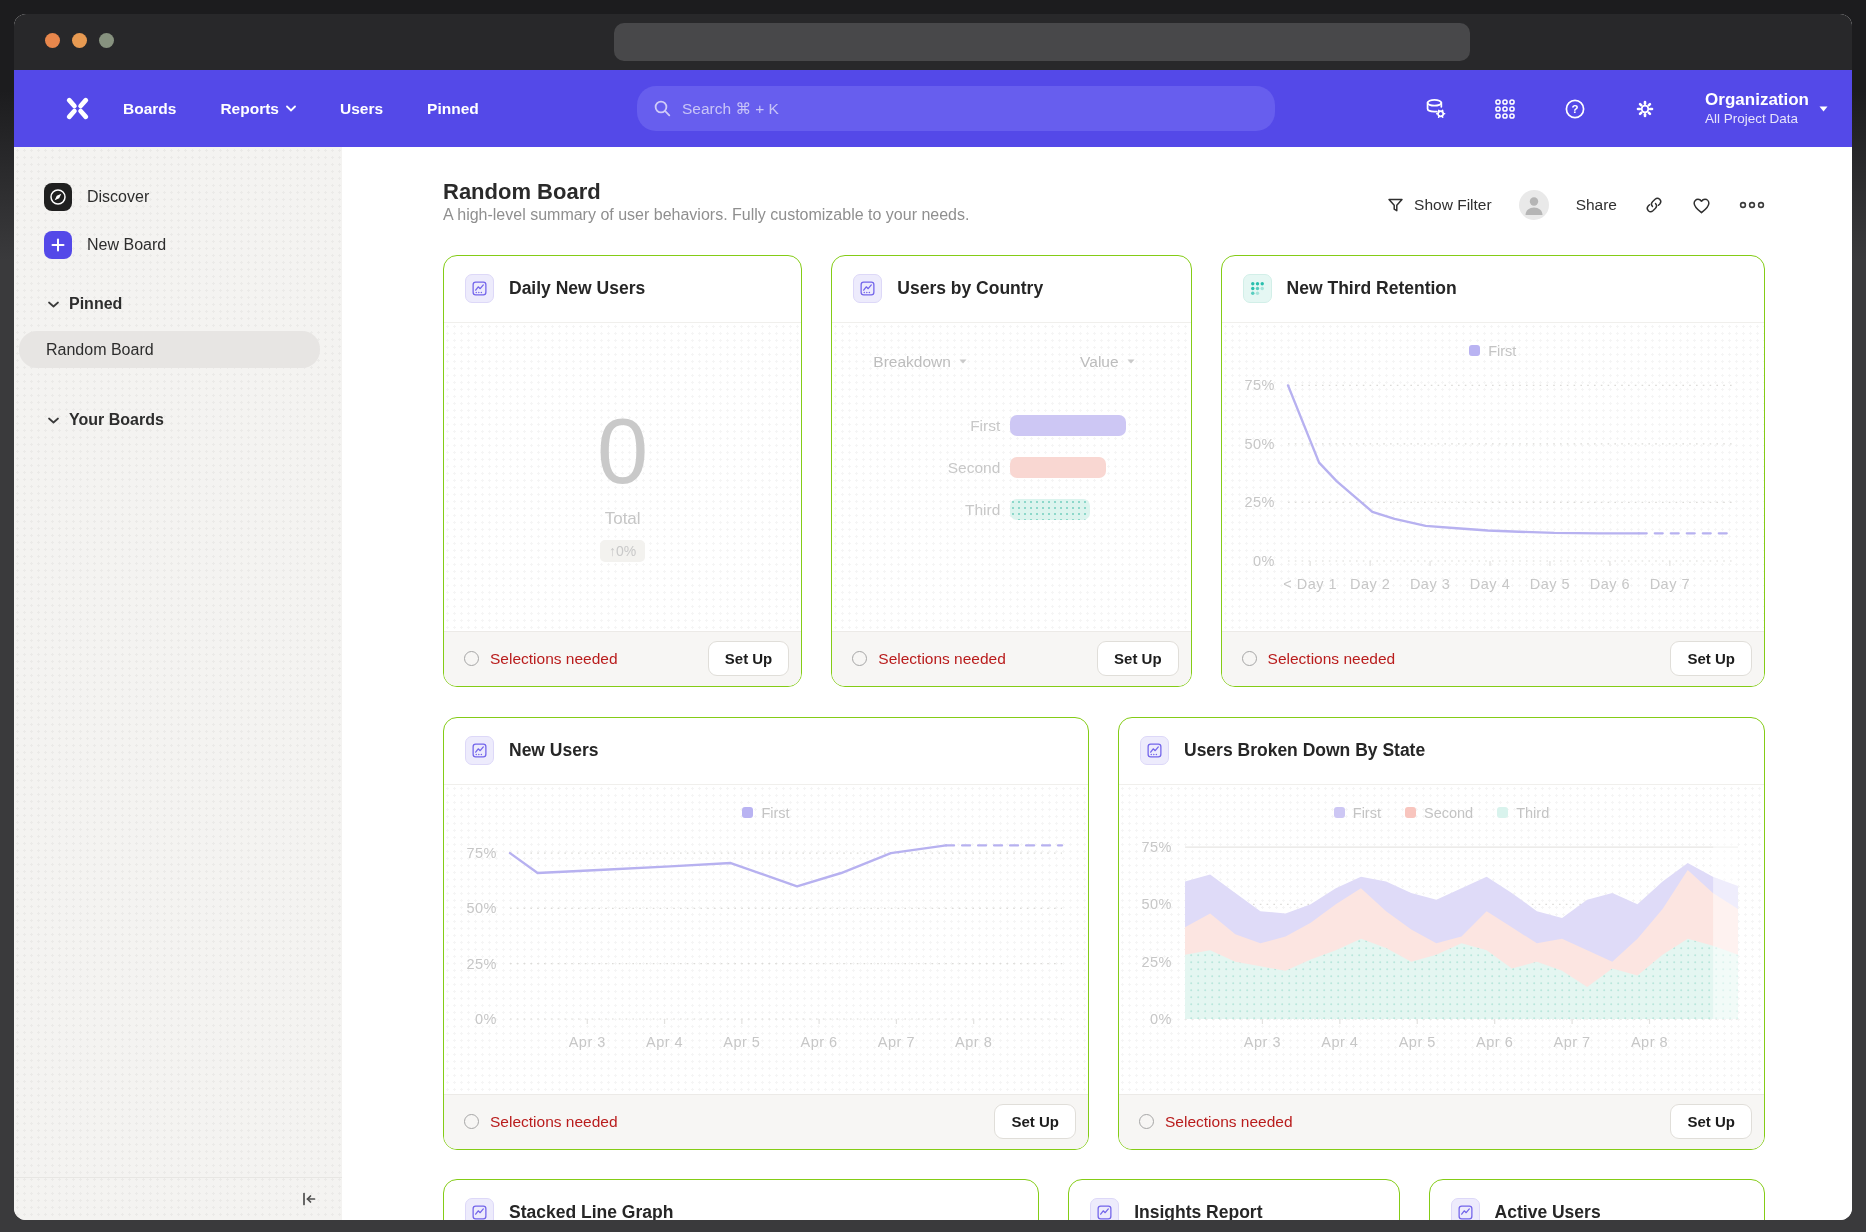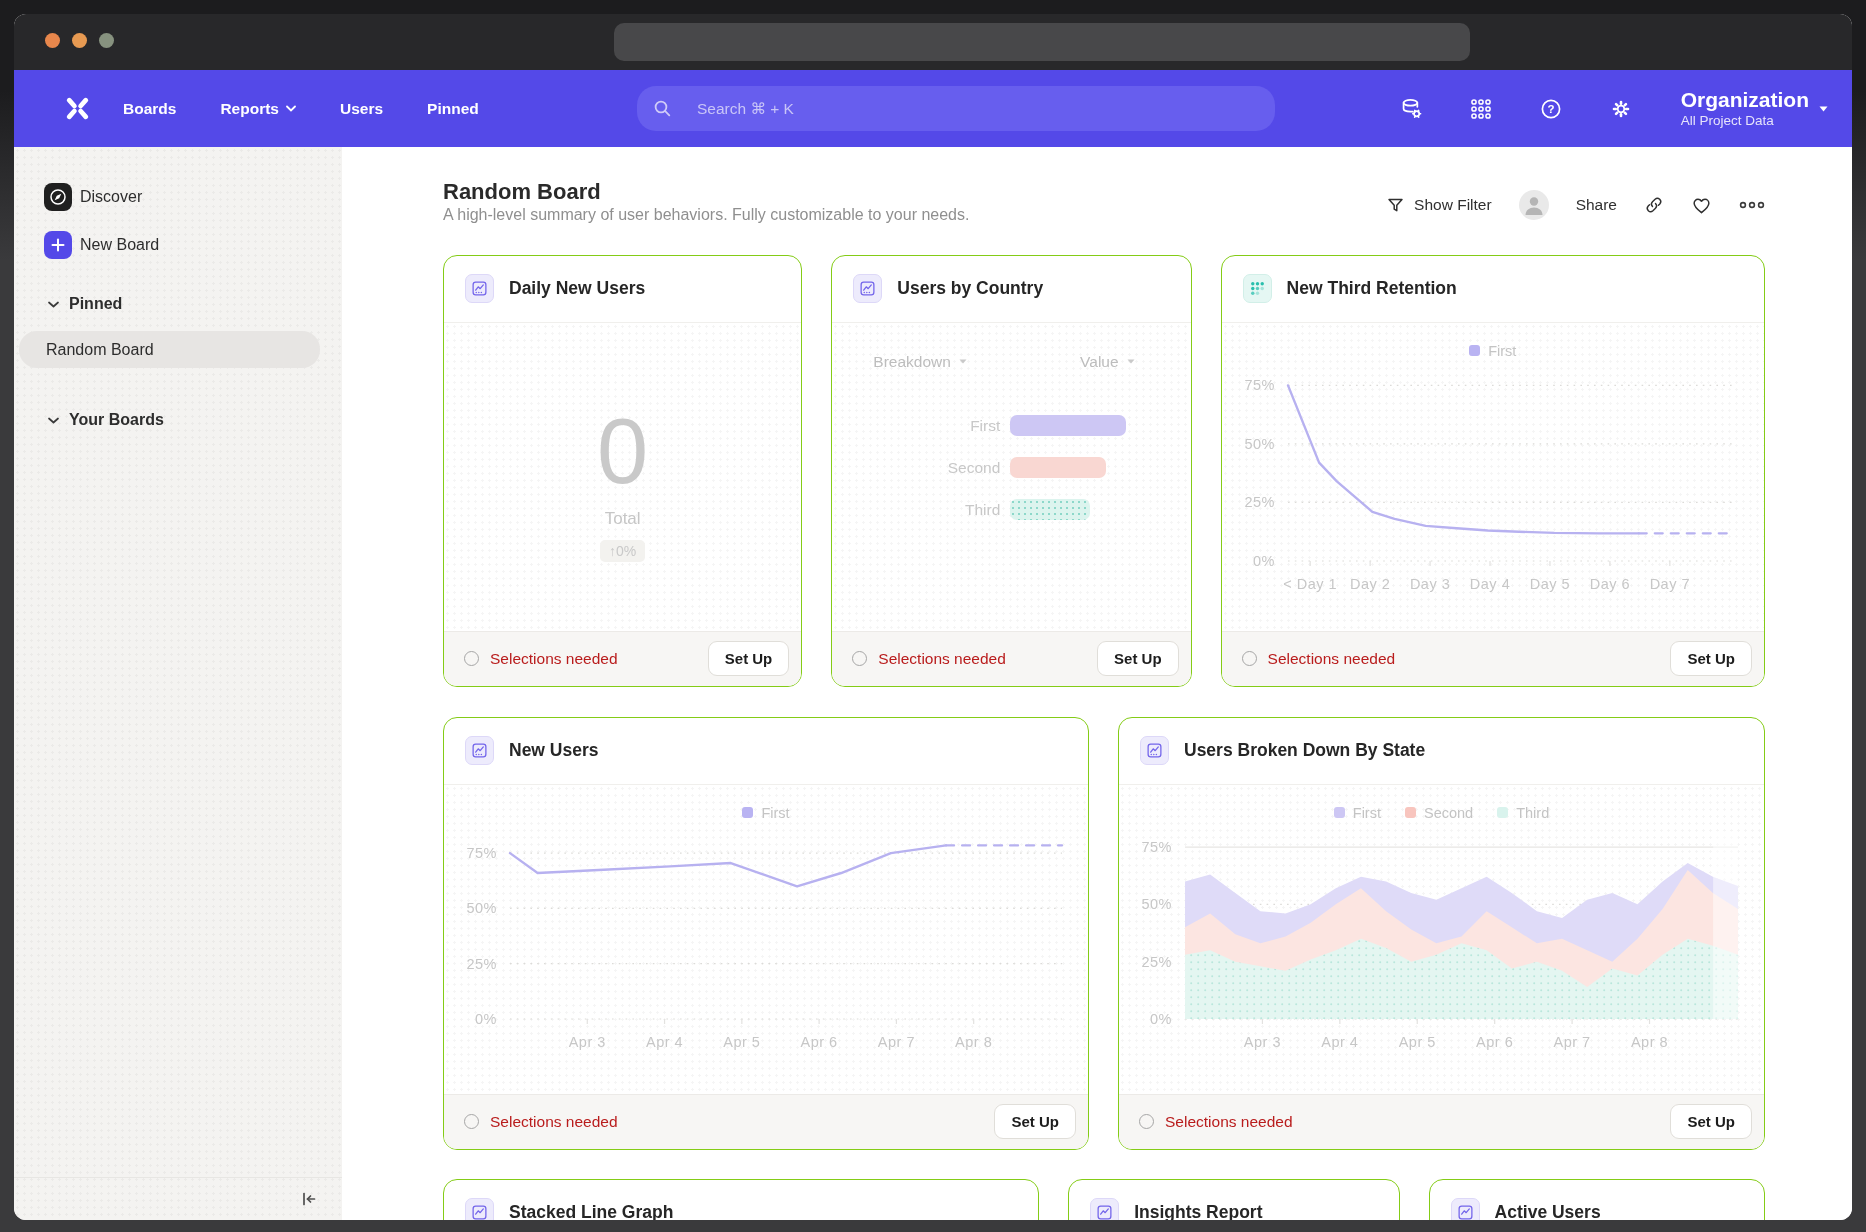--- a/index.html
+++ b/index.html
@@ -17,33 +17,33 @@
   .titlebar{height:56px;background:#28282a;position:relative;flex:none;}
   .lights{position:absolute;left:31px;top:19px;display:flex;gap:12px;}
   .light{width:15px;height:15px;border-radius:50%;}
   .addressbar{position:absolute;left:600px;top:9px;width:856px;height:38px;border-radius:10px;background:#48484a;}
   
   .navbar{height:77px;background:#5449e8;flex:none;display:flex;align-items:center;padding:0 20px 0 50px;position:relative;}
   .logo{width:27px;height:27px;flex:none;margin-right:32px;}
   .nav-menu{display:flex;align-items:center;gap:44px;}
   .nav-item{color:#fff;font-size:15.5px;font-weight:600;display:flex;align-items:center;gap:7px;cursor:pointer;}
   .searchbox{position:absolute;left:623px;top:16px;width:606px;height:45px;border-radius:19px;background:#675eee;
-    display:flex;align-items:center;padding:0 16px;gap:25px;}
+    display:flex;align-items:center;padding:0 16px;gap:10px;}
   .searchbox span{color:#c9c5f7;font-size:15.5px;}
   .nav-right{margin-left:auto;display:flex;align-items:center;gap:46px;padding-right:4px;}
   .nav-icon{width:24px;height:24px;display:flex;align-items:center;justify-content:center;cursor:pointer;}
   .org{display:flex;align-items:center;gap:10px;cursor:pointer;margin-left:2px;}
   .org-text{display:flex;flex-direction:column;line-height:1.25;}
-  .org-title{color:#fff;font-size:21px;font-weight:700;}
+  .org-title{color:#fff;font-size:17px;font-weight:700;}
   .org-sub{color:#e6e3fb;font-size:13.5px;}
   
   .body-row{flex:1;display:flex;min-height:0;}
   .dots-bg{background-image:radial-gradient(rgba(110,110,110,.07) 1px,transparent 1.2px);background-size:7px 7px;}
   .sidebar{width:328px;flex:none;background-color:#f4f3f1;position:relative;}
-  .side-item{position:absolute;left:30px;display:flex;align-items:center;gap:8px;cursor:pointer;}
+  .side-item{position:absolute;left:30px;display:flex;align-items:center;gap:15px;cursor:pointer;}
   .side-chip{width:28px;height:28px;border-radius:8px;display:flex;align-items:center;justify-content:center;flex:none;}
   .side-label{font-size:16px;color:#2d2d2d;font-weight:500;}
   .side-section{position:absolute;left:34px;display:flex;align-items:center;gap:10px;cursor:pointer;}
   .side-section .side-label{font-weight:600;}
   .pill{position:absolute;left:5px;right:22px;height:37px;border-radius:18px;background:#e7e5e3;display:flex;align-items:center;padding-left:27px;cursor:pointer;}
   .pill span{font-size:16px;color:#2d2d2d;}
   .side-foot{position:absolute;left:0;right:0;bottom:0;height:42px;border-top:1px solid #e7e6e3;display:flex;align-items:center;justify-content:flex-end;padding-right:24px;}
   
   .main{flex:1;background:#fff;padding:0 87px 0 101px;min-width:0;}
   .board-header{margin-top:31px;display:flex;align-items:flex-start;justify-content:space-between;}

